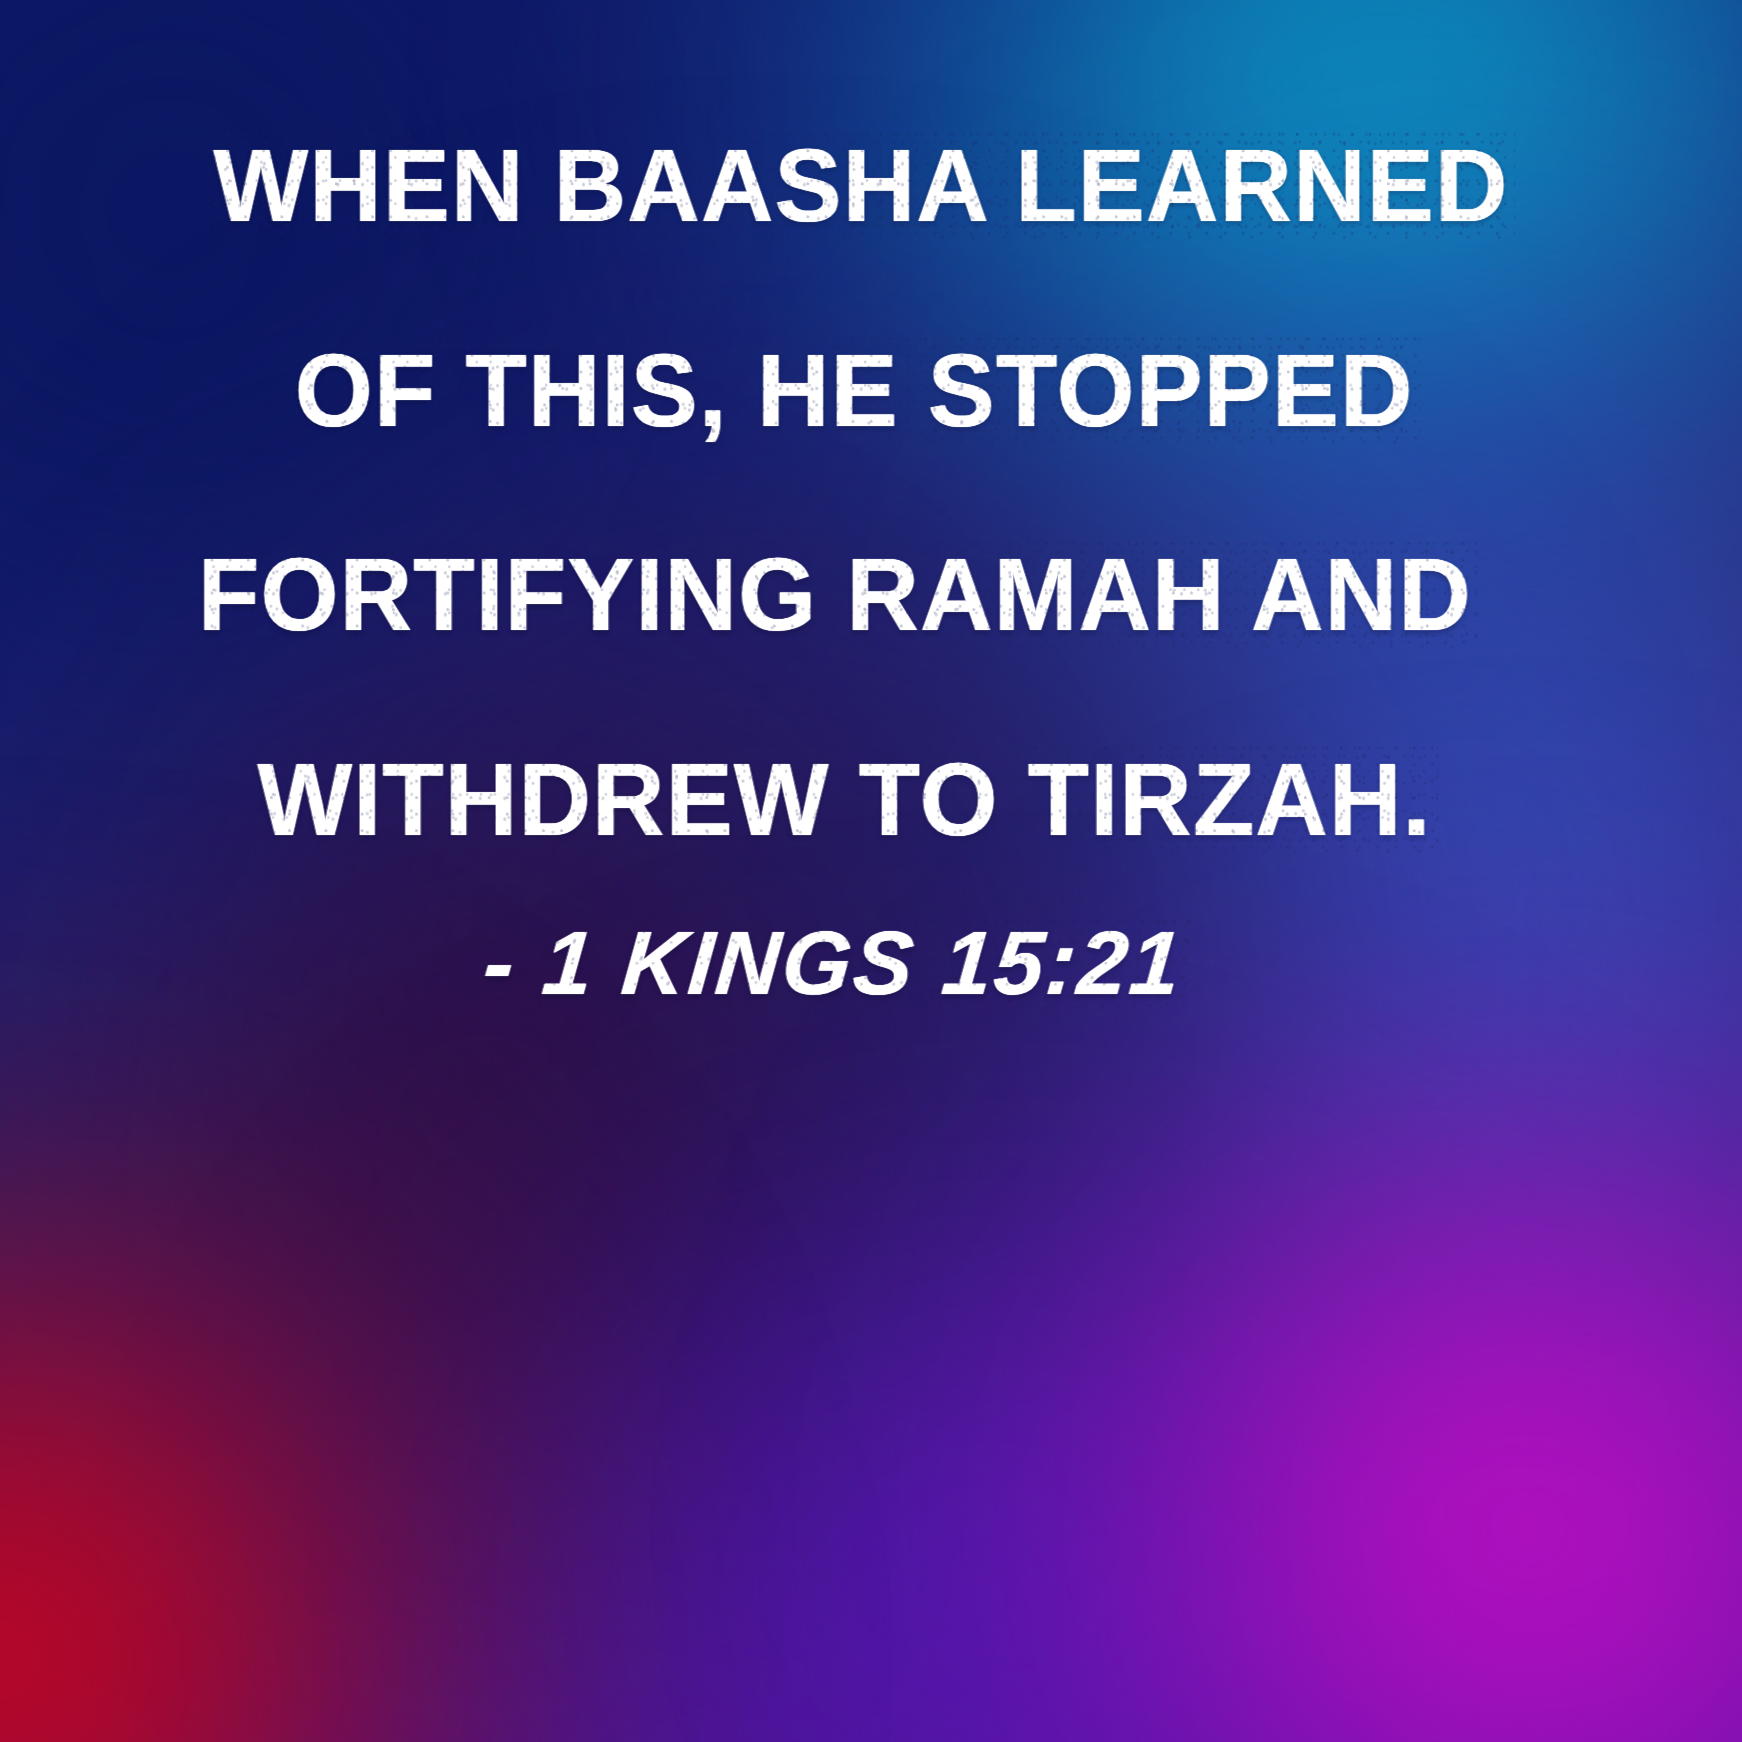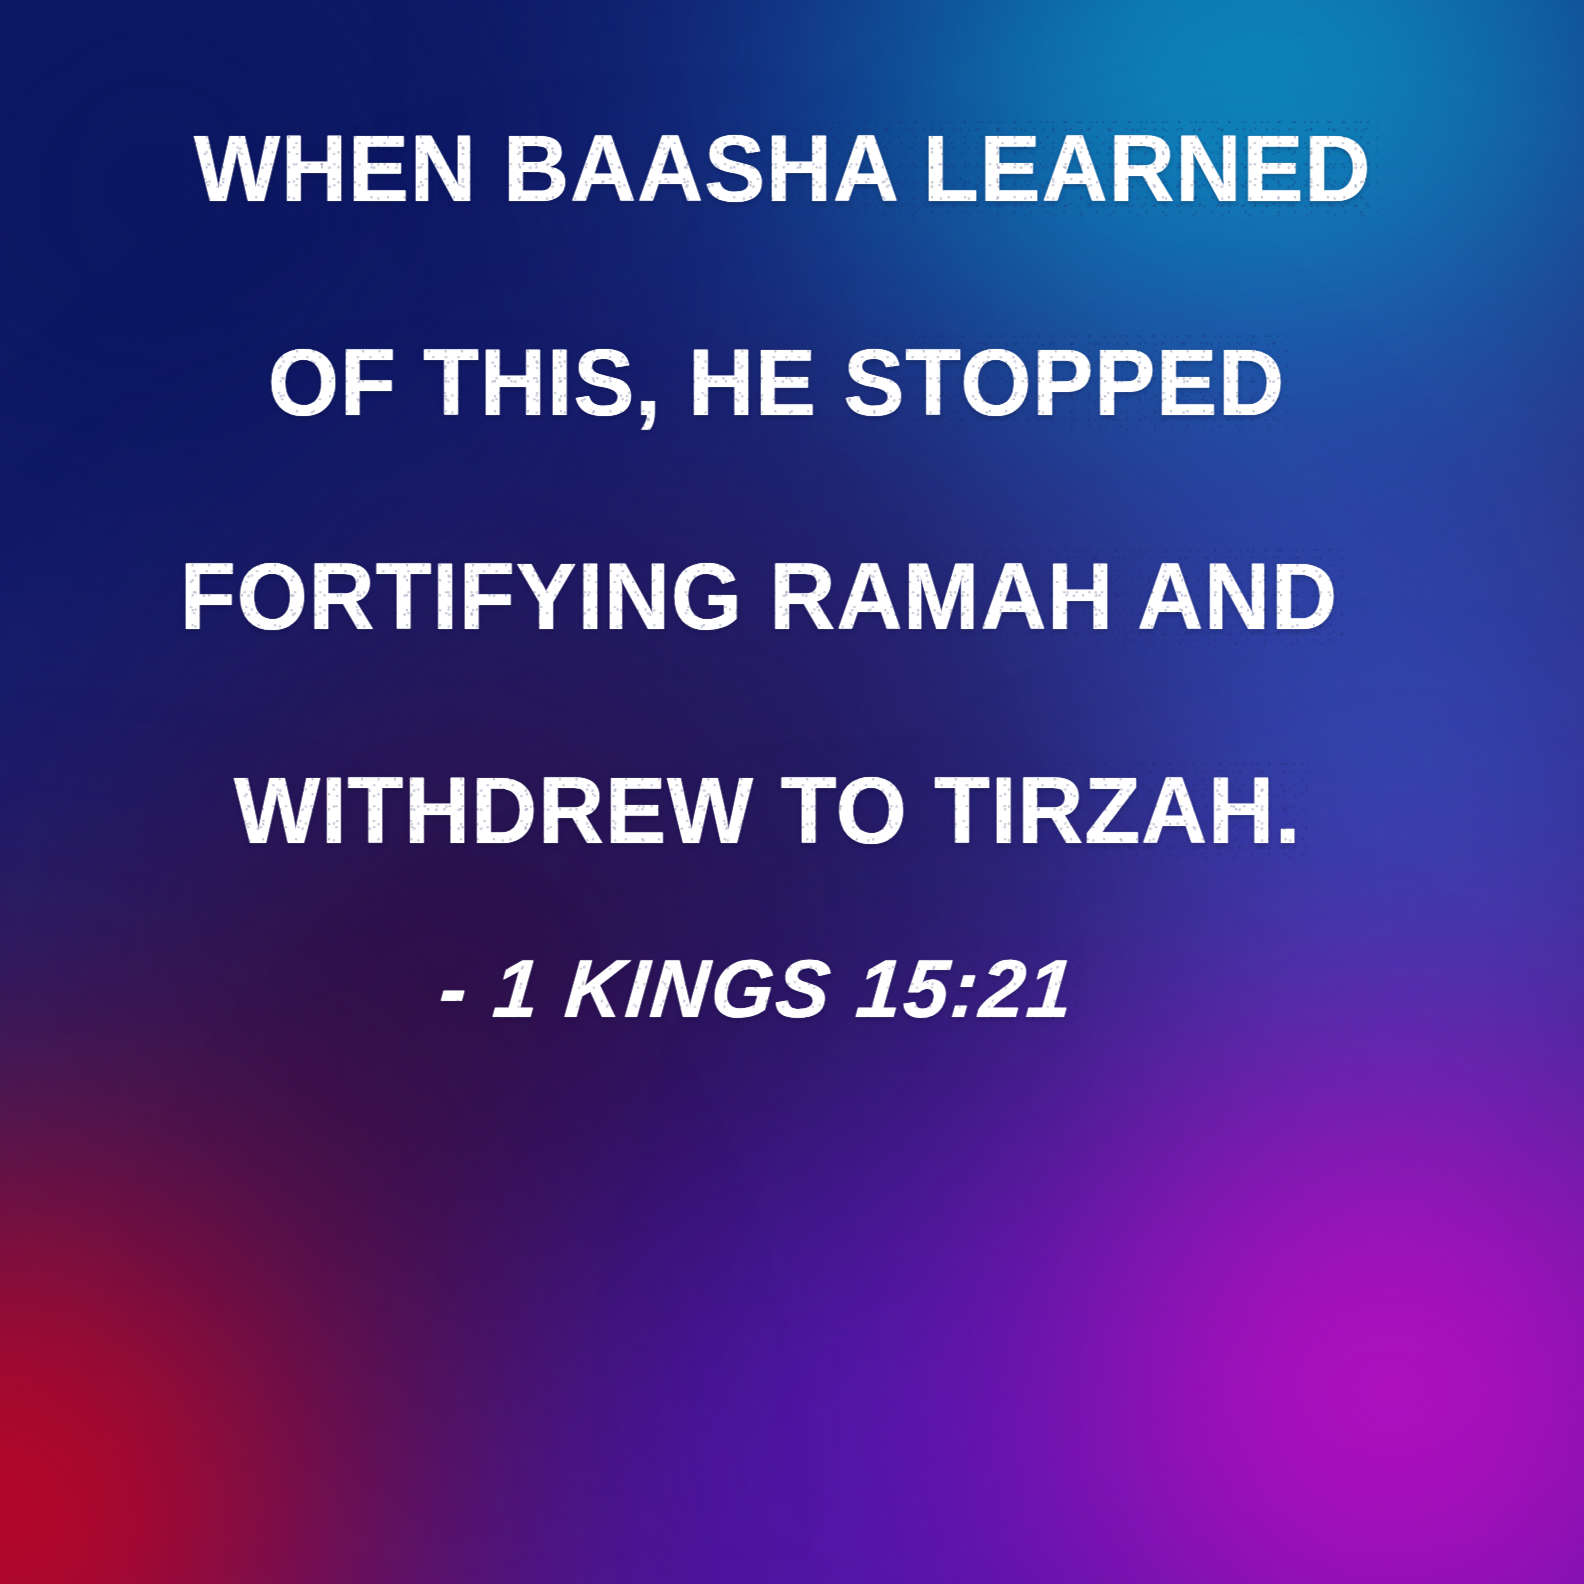--- a/index.html
+++ b/index.html
@@ -83,21 +83,20 @@
   
   #verse-text {
     position: absolute;
     left: 0; top: 0;
     width: 100%; height: 100%;
     padding: 122px 130px 0 172px;
     box-sizing: border-box;
     display: flex;
     flex-direction: column;
     align-items: flex-start;
-    gap: 28px;
   }
 
   .verse-line {
     color: #ffffff;
     font-family: "Liberation Sans", "DejaVu Sans", sans-serif;
     font-weight: 700;
     font-size: 94px;
     line-height: 1.0;
     letter-spacing: 0.012em;
     white-space: nowrap;

